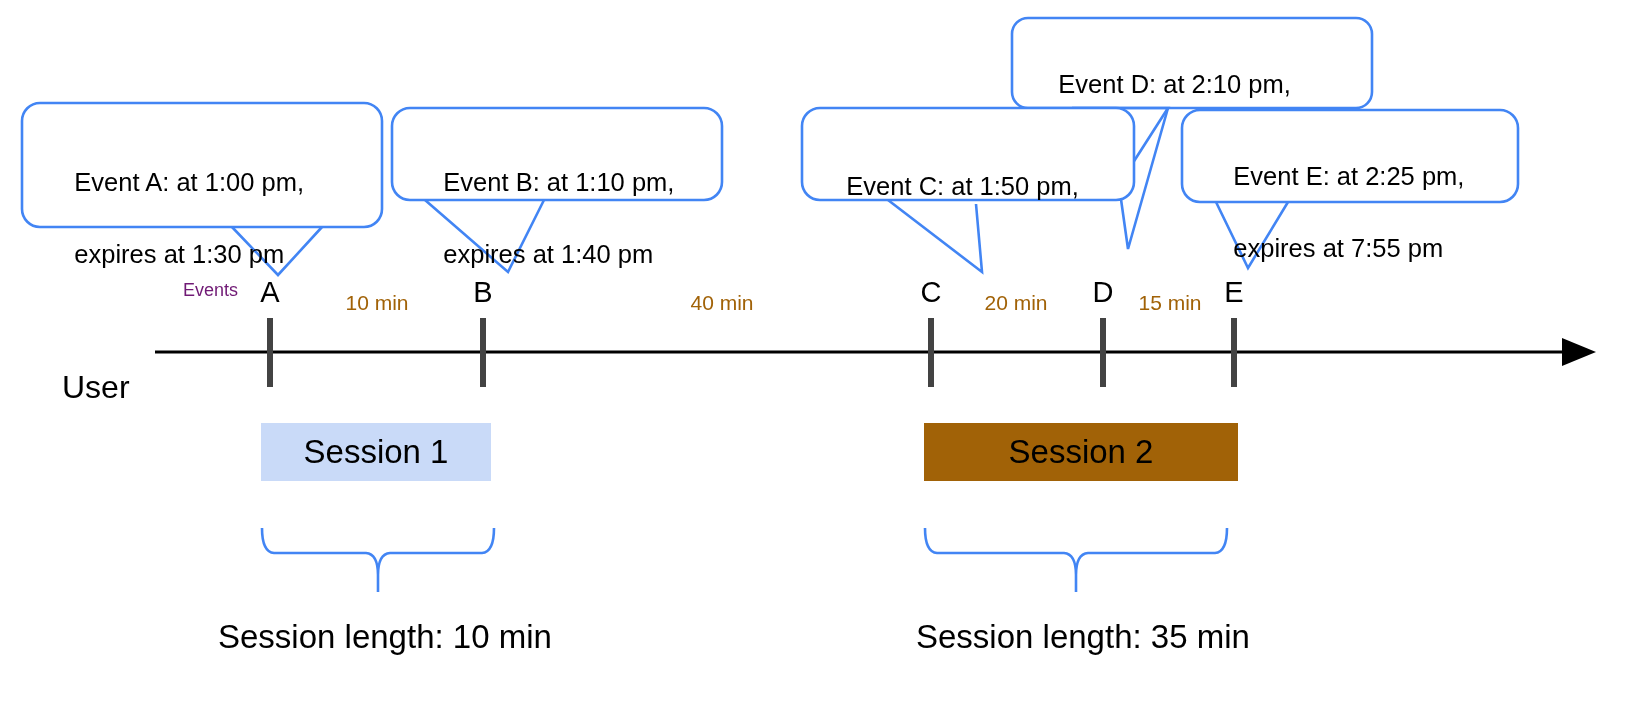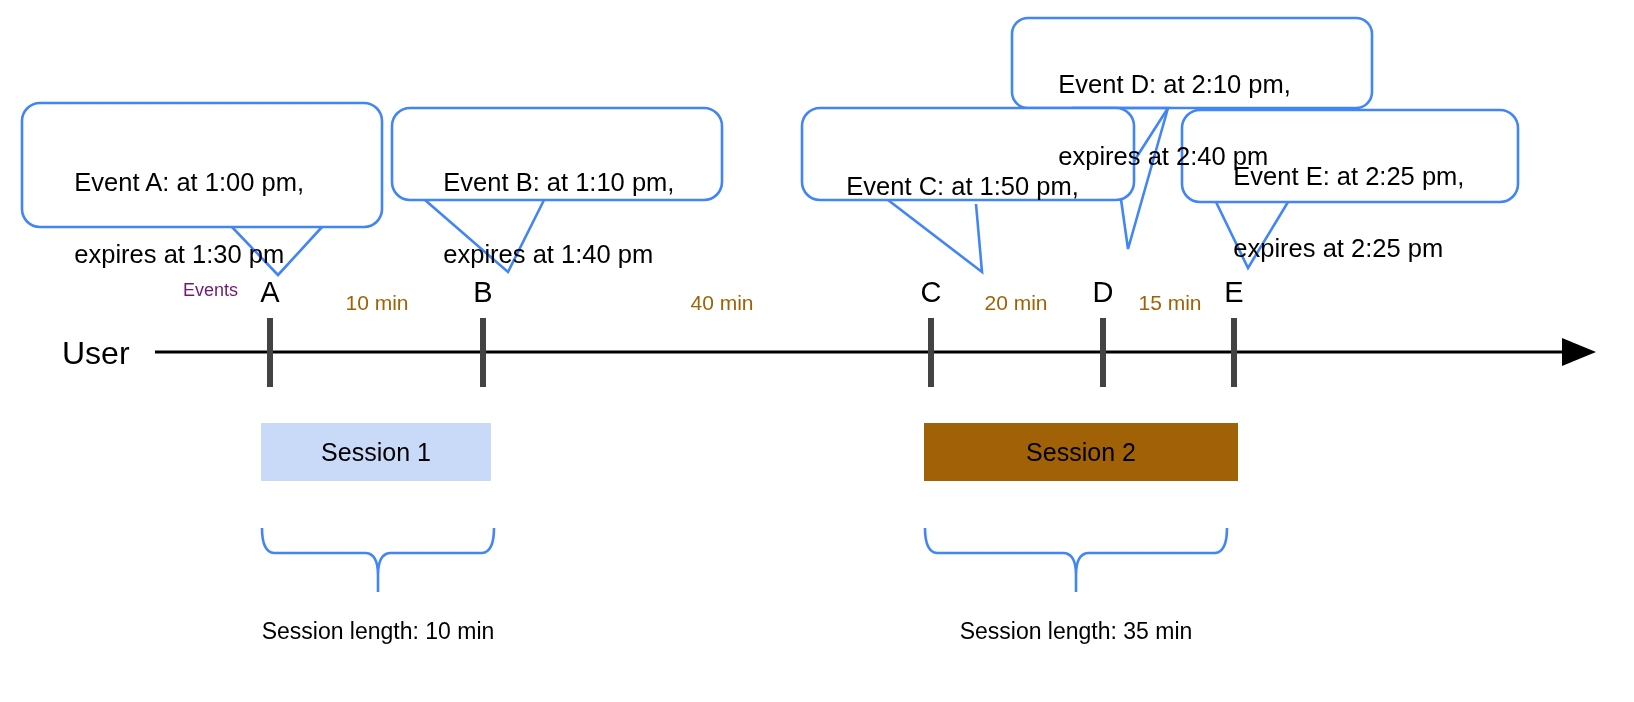--- a/index.html
+++ b/index.html
@@ -37,20 +37,21 @@
   }
   .callout-text b {
     font-weight: normal;
   }
   .axis-label {
     position: absolute;
     font-size: 32px;
     color: #000000;
     white-space: nowrap;
     z-index: 4;
+    margin-top: 34px;
   }
   .events-label {
     position: absolute;
     font-size: 18px;
     color: #701a75;
     white-space: nowrap;
     z-index: 4;
     margin-left: 48px;
   }
   .marker-label {
@@ -67,27 +68,27 @@
     color: #a16207;
     white-space: nowrap;
     text-align: center;
     z-index: 4;
   }
   .session-box {
     position: absolute;
     display: flex;
     align-items: center;
     justify-content: center;
-    font-size: 25px;
+    font-size: 33px;
     color: #000000;
     z-index: 3;
   }
   .session-length {
     position: absolute;
-    font-size: 23px;
+    font-size: 33px;
     color: #000000;
     white-space: nowrap;
     text-align: center;
     z-index: 4;
   }
 </style>
 </head>
 <body>
 
 <div id="canvas">
@@ -156,26 +157,25 @@
     <b>Event B:</b><span></span><span> at 1:10 pm,</span><br>
     <span>expires at 1:40 pm</span>
   </div>
 
   <div class="callout-text" style="left:818px; top:132px;">
     <b>Event C:</b><span></span><span> at 1:50 pm,</span><br>
   </div>
 
   <div class="callout-text" style="left:1030px; top:30px;">
     <b>Event D:</b><span></span><span> at 2:10 pm,</span><br>
-    <span>expires at 2:40 pm</span>
   </div>
 
   <div class="callout-text" style="left:1205px; top:122px;">
     <b>Event E:</b><span></span><span> at 2:25 pm,</span><br>
-    <span>expires at 2:25 pm</span>
+    <span>expires at 7:55 pm</span>
   </div>
 
   <div class="axis-label" style="left:62px; top:335px;">User</div>
 
   <div class="events-label" style="left:135px; top:280px;">Events</div>
 
   <div class="marker-label" style="left:250px; top:276px; width:40px;">A</div>
   <div class="marker-label" style="left:463px; top:276px; width:40px;">B</div>
   <div class="marker-label" style="left:911px; top:276px; width:40px;">C</div>
   <div class="marker-label" style="left:1083px; top:276px; width:40px;">D</div>

